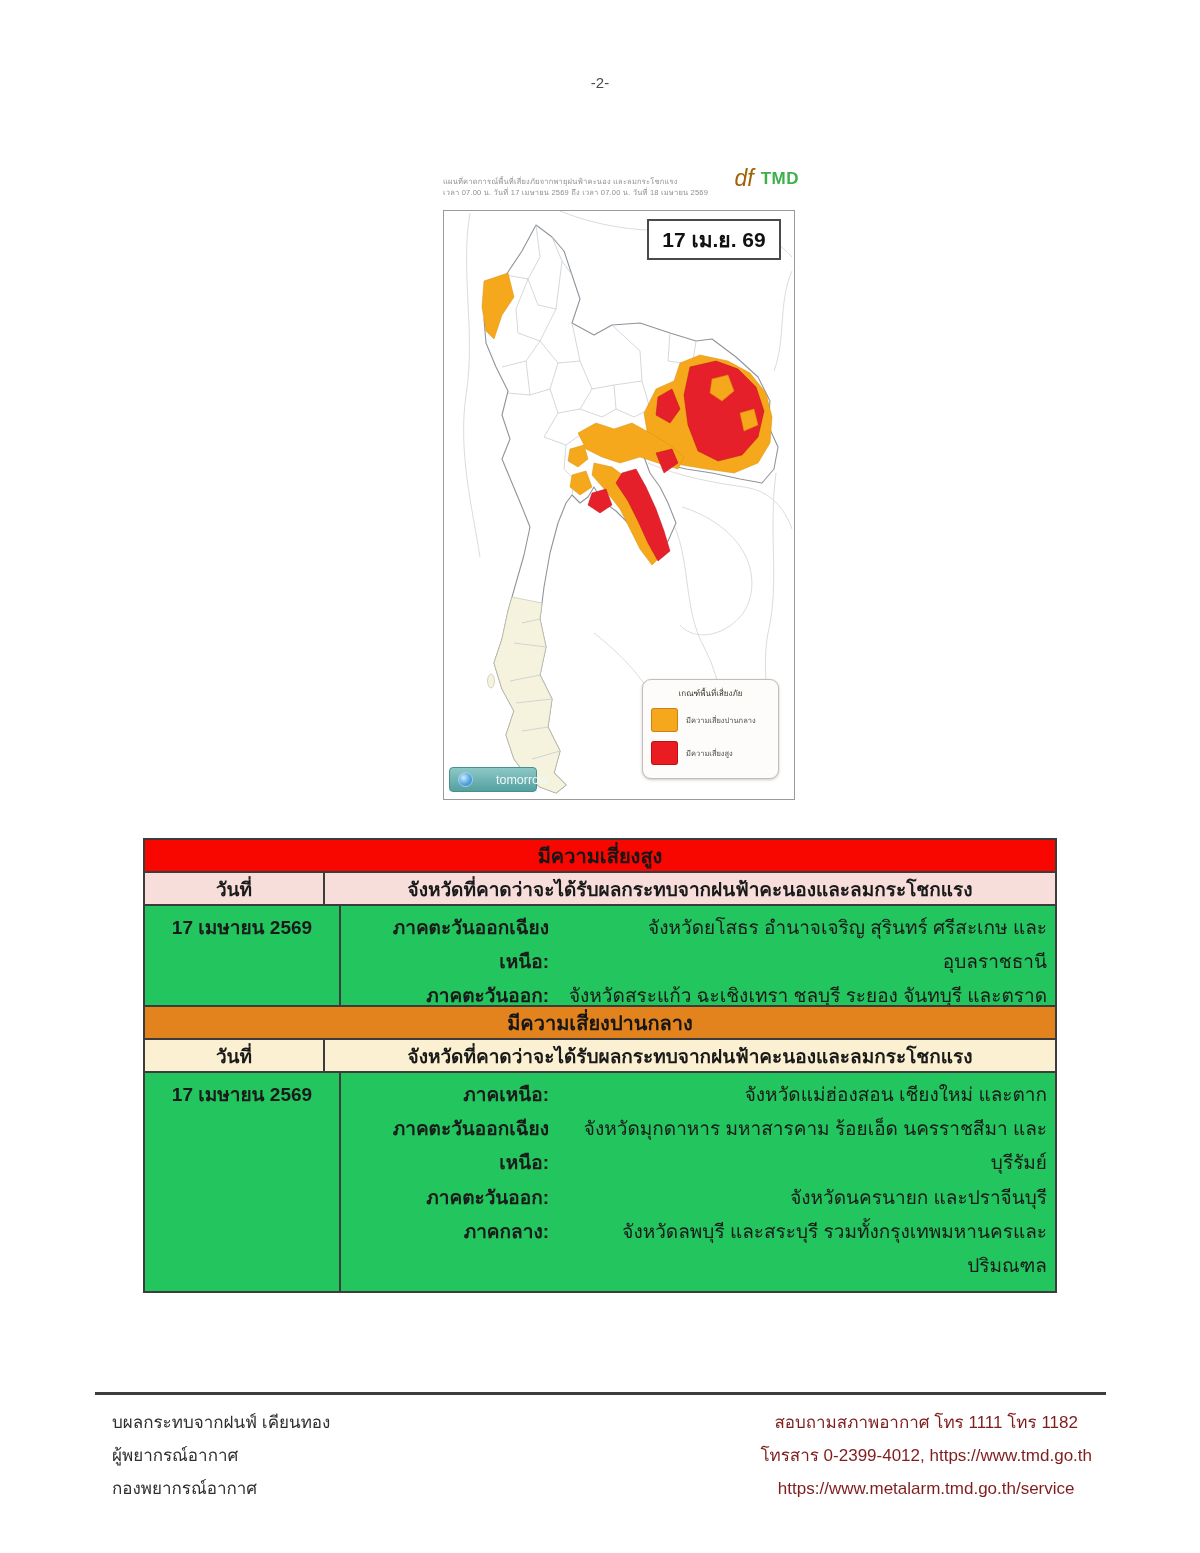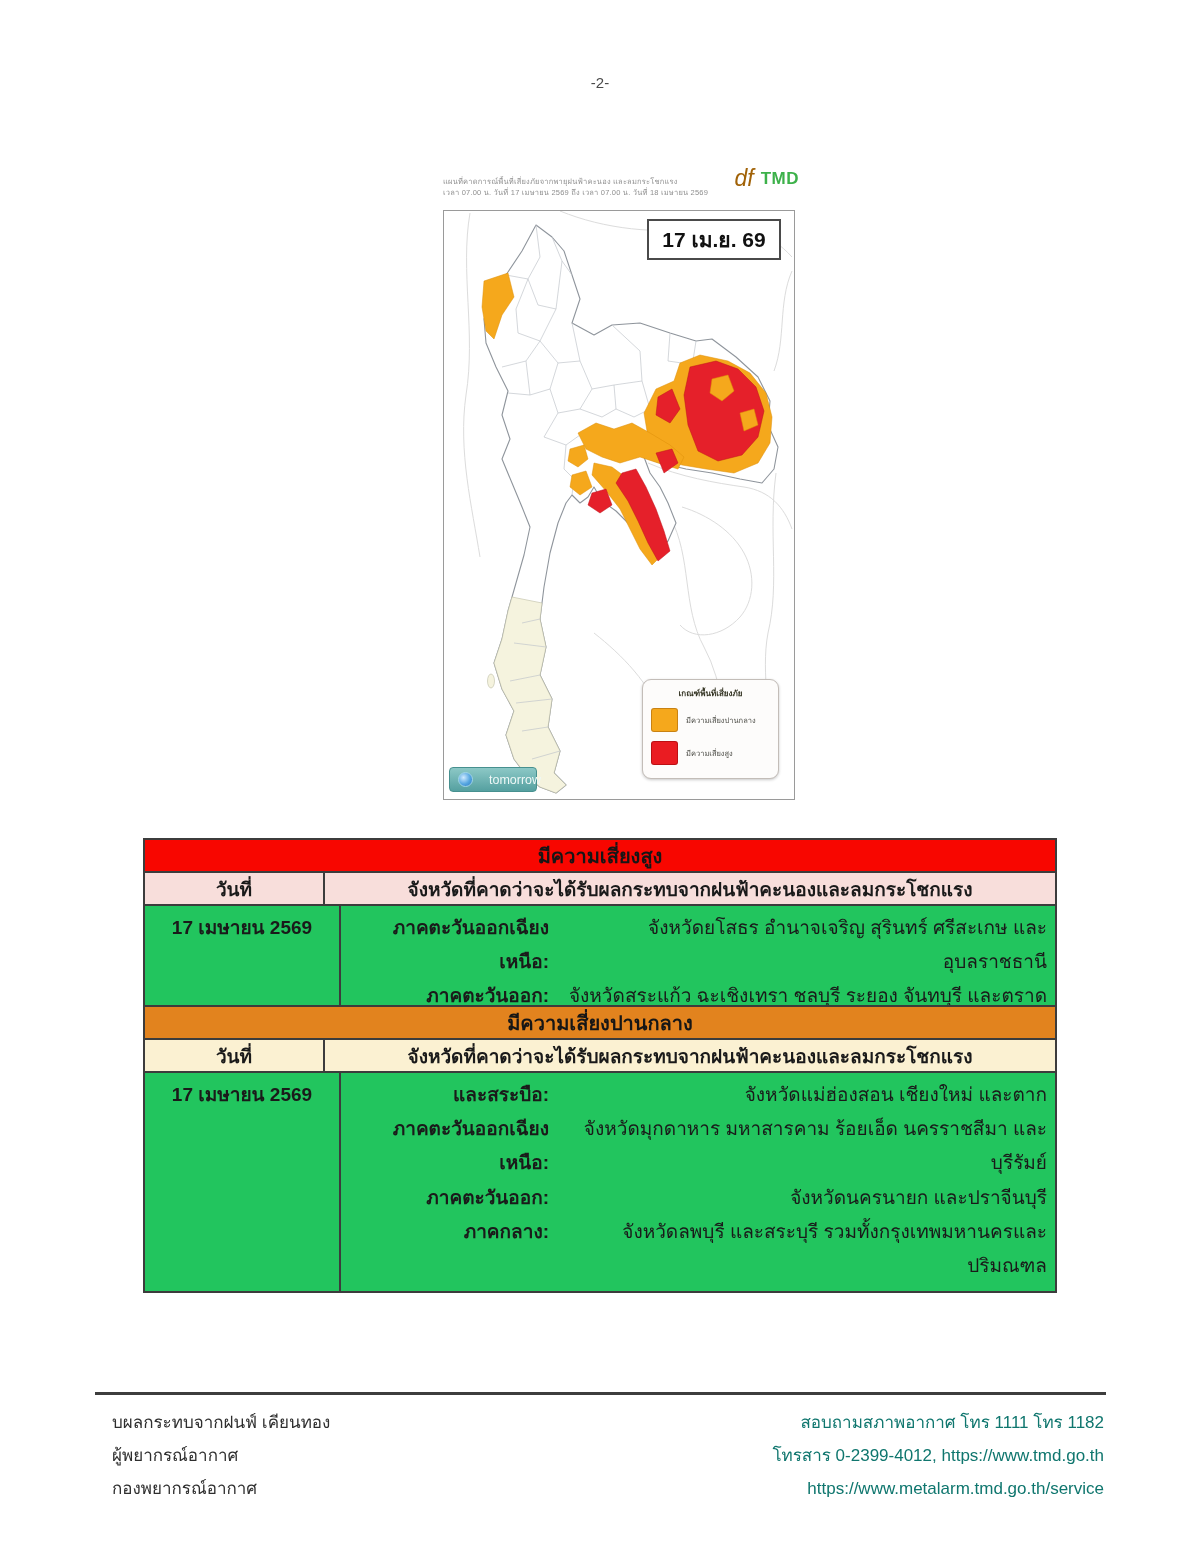--- a/index.html
+++ b/index.html
@@ -16,30 +16,30 @@
   .logo-df{color:#a16207;font-weight:normal;font-style:italic;font-size:23px;line-height:1;}
   .logo-tmd{color:#3CB14A;font-weight:bold;font-size:17px;letter-spacing:.5px;line-height:1;}
   .map-frame{position:relative;width:350px;height:588px;border:1px solid #9a9a9a;background:#fff;}
   svg.map{position:absolute;left:0;top:0;}
 
   .date-box{position:absolute;right:13px;top:8px;width:130px;height:37px;background:#fff;border:2px solid #4a4a4a;
     display:flex;align-items:center;justify-content:center;font-size:21px;font-weight:bold;color:#111;}
 
   .legend-box{position:absolute;right:15px;bottom:20px;width:119px;padding:7px 8px 4px;background:#fdfcfb;
     border:1px solid #c3bdb8;border-radius:9px;box-shadow:0 1px 3px rgba(0,0,0,.22);}
-  .legend-title{font-size:8px;font-weight:bold;color:#332;text-align:center;margin-bottom:8px;}
+  .legend-title{font-size:8px;font-weight:normal;color:#332;text-align:center;margin-bottom:8px;}
   .legend-item{display:flex;align-items:center;gap:8px;margin:7px 0 9px;}
   .legend-swatch{width:25px;height:22px;border-radius:3px;border:1px solid rgba(120,60,0,.35);flex:none;}
   .swatch-moderate{background:#F5A81C;}
   .swatch-high{background:#EA1C22;border-color:rgba(120,0,0,.4);}
   .legend-label{font-size:7.5px;color:#4a4a44;}
 
   .tomorrow-btn{position:absolute;left:5px;bottom:7px;width:88px;height:25px;border-radius:4px;
     background:linear-gradient(#8CC8C6,#55A0A0);border:1px solid #47908f;color:#eef8f7;font-size:12.5px;
-    display:flex;align-items:center;gap:16px;padding:0 8px;box-sizing:border-box;cursor:pointer;}
+    display:flex;align-items:center;gap:23px;padding:0 8px;box-sizing:border-box;cursor:pointer;}
   .tomorrow-icon{width:13px;height:13px;border-radius:50%;flex:none;
     background:radial-gradient(circle at 35% 35%,#cfeaff 0%,#54a5e0 55%,#2f78c0 100%);border:1px solid #9fd4e8;}
 
   
   .risk-table{position:absolute;left:143px;width:914px;border:2px solid #3c3c3c;box-sizing:border-box;background:#fff;}
   .t1{top:838px;}
   .t2{top:1005px;}
   .rt-title{height:31px;display:flex;align-items:center;justify-content:center;
     font-size:20px;font-weight:bold;color:#161616;border-bottom:2px solid #3c3c3c;}
   .t1 .rt-title{background:#F80600;}
@@ -53,21 +53,21 @@
   .rt-body-date{width:196px;border-right:2px solid #3c3c3c;box-sizing:border-box;flex:none;
     font-size:19px;font-weight:bold;text-align:center;padding-top:6px;}
   .rt-body-lines{flex:1;padding:5px 8px 8px 13px;}
   .rt-line{display:flex;font-size:19px;line-height:1.8;text-align:right;}
   .rt-region{width:195px;flex:none;font-weight:bold;}
   .rt-prov{flex:1;}
 
   
   .footer-rule{position:absolute;left:95px;top:1392px;width:1011px;height:3px;background:#3d3d3d;}
   .footer-left{position:absolute;left:112px;top:1406px;font-size:17px;color:#2e2e2e;line-height:1.95;}
-  .footer-right{position:absolute;right:96px;top:1406px;font-size:17px;color:#0f766e;text-align:right;line-height:1.95;}
+  .footer-right{position:absolute;right:108px;top:1406px;font-size:17px;color:#7f1d1d;text-align:center;line-height:1.95;}
 </style>
 </head>
 <body>
 
 <div class="page">
 
   <div class="page-number">-2-</div>
 
   <div class="map-block">
     <div class="map-header">
@@ -192,21 +192,21 @@
   <div class="risk-table t2">
     <div class="rt-title">มีความเสี่ยงปานกลาง</div>
     <div class="rt-subheader">
       <div class="rt-col-date">วันที่</div>
       <div class="rt-col-prov">จังหวัดที่คาดว่าจะได้รับผลกระทบจากฝนฟ้าคะนองและลมกระโชกแรง</div>
     </div>
     <div class="rt-body">
       <div class="rt-body-date">17 เมษายน 2569</div>
       <div class="rt-body-lines">
         <div class="rt-line">
-          <span class="rt-region">และสระบือ:</span>
+          <span class="rt-region">ภาคเหนือ:</span>
           <span class="rt-prov">จังหวัดแม่ฮ่องสอน เชียงใหม่ และตาก</span>
         </div>
         <div class="rt-line">
           <span class="rt-region">ภาคตะวันออกเฉียงเหนือ:</span>
           <span class="rt-prov">จังหวัดมุกดาหาร มหาสารคาม ร้อยเอ็ด นครราชสีมา และบุรีรัมย์</span>
         </div>
         <div class="rt-line">
           <span class="rt-region">ภาคตะวันออก:</span>
           <span class="rt-prov">จังหวัดนครนายก และปราจีนบุรี</span>
         </div>

